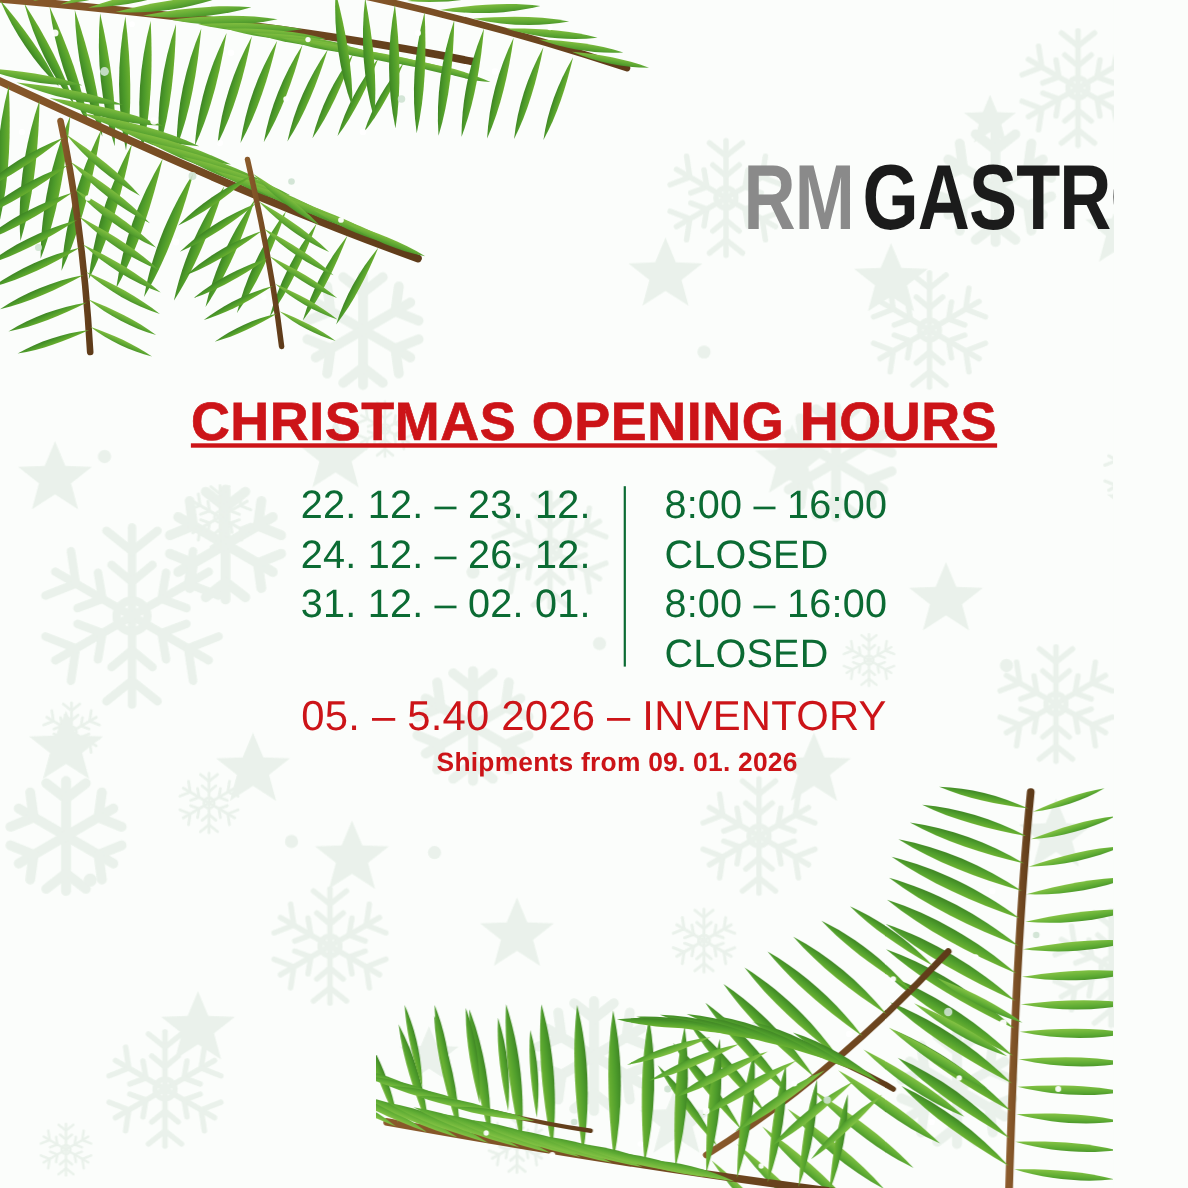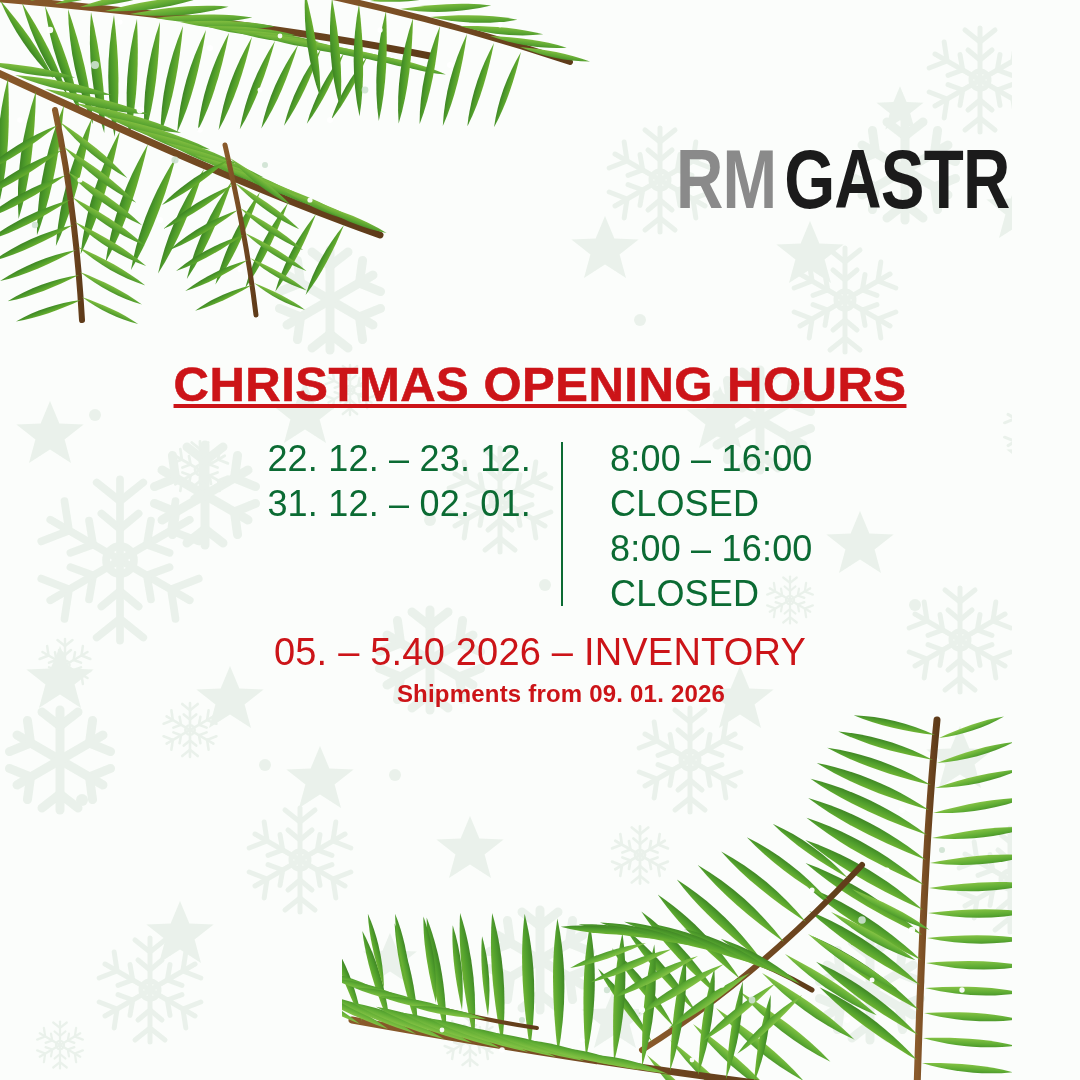--- a/index.html
+++ b/index.html
@@ -40,21 +40,21 @@
   
   .hours{
     position:absolute;left:0;top:436px;width:1080px;
     display:flex;justify-content:center;
   }
   .hours-grid{display:grid;grid-template-columns:auto 1px auto;column-gap:0;}
   .col-dates{
     text-align:right;padding-right:30px;
   }
   .col-times{
-    text-align:left;padding-left:48px;
+    text-align:left;padding-left:36px;
   }
   .divider{
     background:#0b6b33;width:2px;margin:6px 0 10px 0;
     justify-self:center;
   }
   .hrow{
     color:#0b6b33;
     font-family:"Liberation Sans Narrow","Liberation Sans",sans-serif;
     font-size:36px;line-height:45px;white-space:nowrap;
     letter-spacing:0.2px;
@@ -251,20 +251,21 @@
   </svg>
 
   <div class="logo"><span class="rm">RM</span><span class="gastro">GASTRO</span></div>
 
   <div class="headline">CHRISTMAS OPENING HOURS</div>
 
   <div class="hours">
     <div class="hours-grid">
       <div class="col-dates">
         <div class="hrow">22. 12. – 23. 12.</div>
+        <div class="hrow">24. 12. – 26. 12.</div>
         <div class="hrow">31. 12. – 02. 01.</div>
       </div>
       <div class="divider"></div>
       <div class="col-times">
         <div class="hrow">8:00 – 16:00</div>
         <div class="hrow">CLOSED</div>
         <div class="hrow">8:00 – 16:00</div>
         <div class="hrow">CLOSED</div>
       </div>
     </div>

